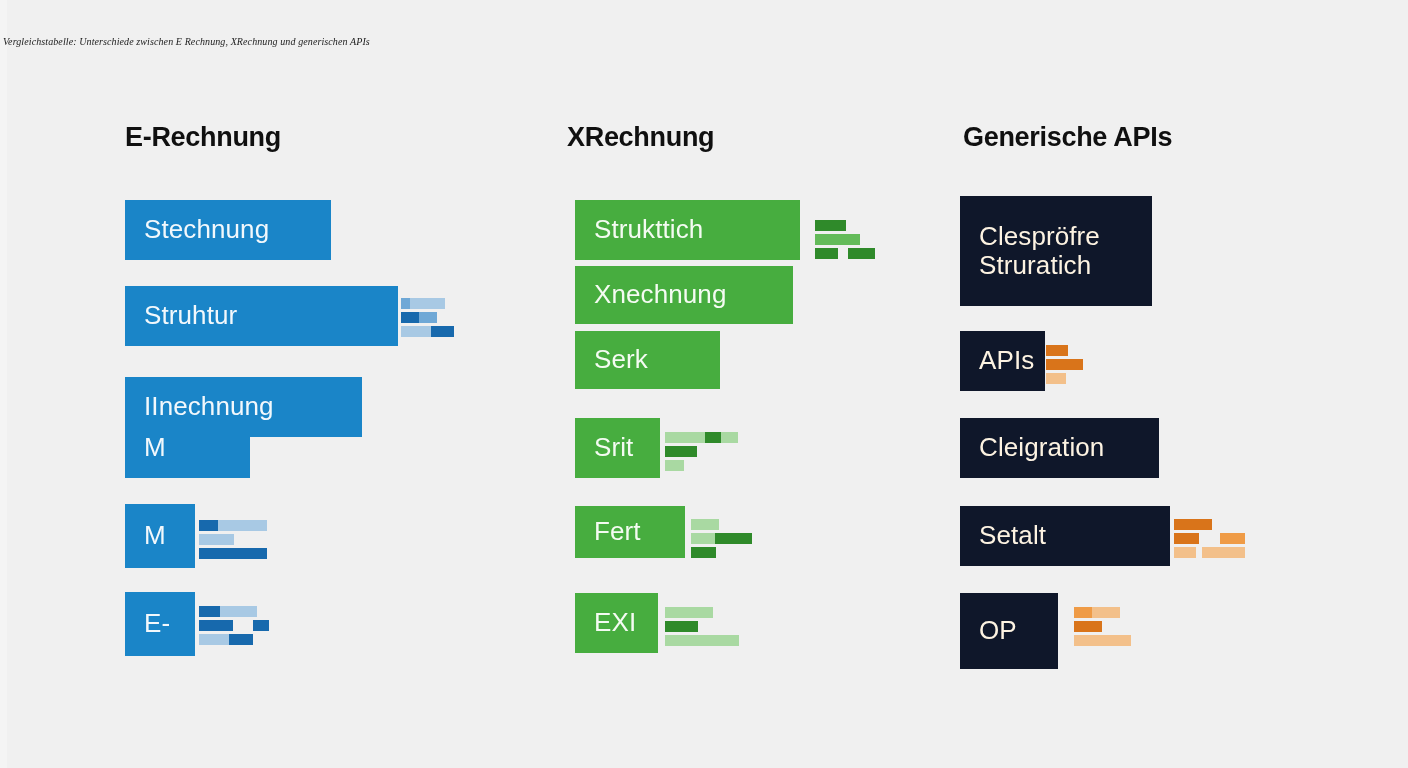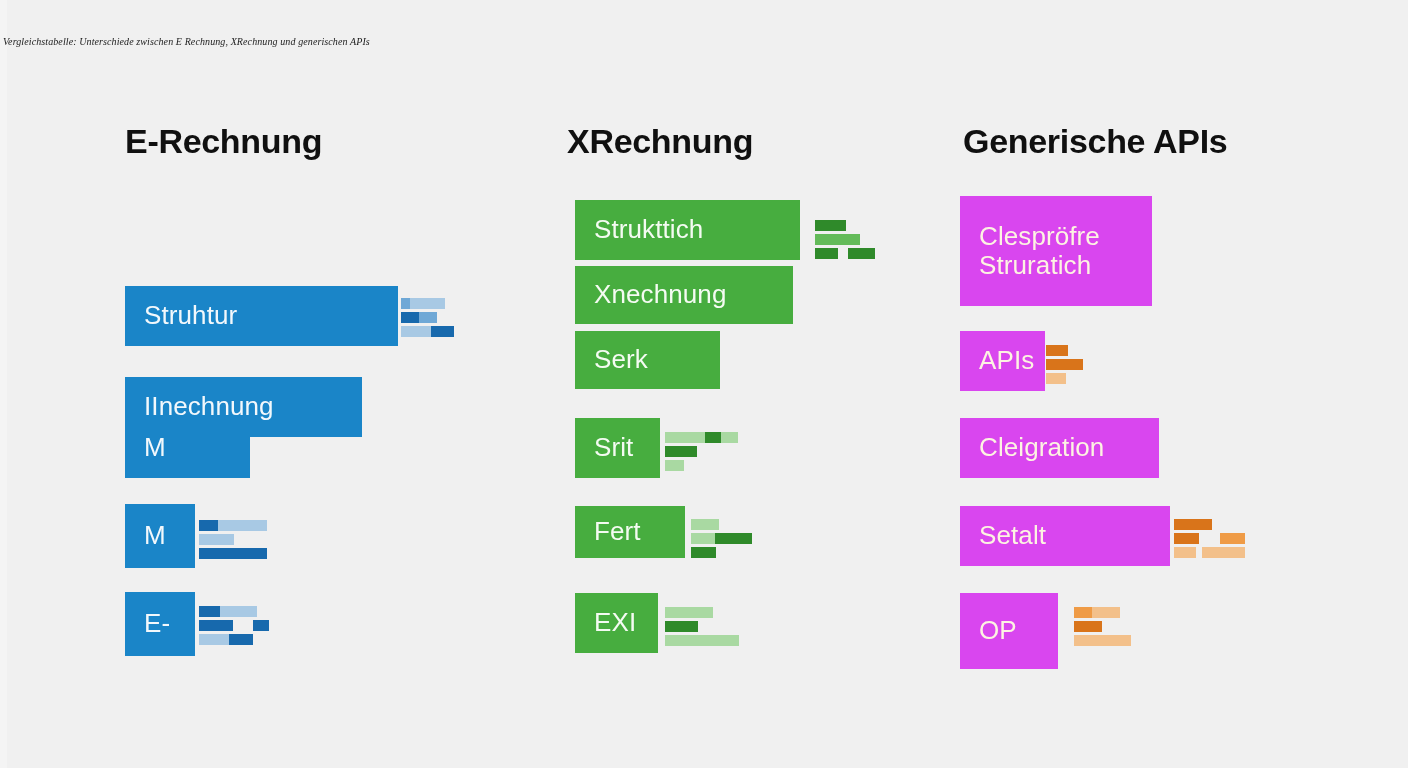--- a/index.html
+++ b/index.html
@@ -48,21 +48,21 @@
     top: 0;
     width: 430px;
     height: 768px;
   }
   #col-blue   { left: 110px; }
   #col-green  { left: 560px; }
   #col-orange { left: 945px; }
 
   .col-title {
     position: absolute;
-    font-size: 34px;
+    font-size: 27px;
     font-weight: bold;
     color: #101010;
     letter-spacing: -0.3px;
     white-space: nowrap;
   }
   #title-blue   { left: 15px;  top: 122px; }
   #title-green  { left: 7px;   top: 122px; }
   #title-orange { left: 18px;  top: 122px; }
 
   .bar {
@@ -73,21 +73,21 @@
     padding-left: 19px;
     color: #fdf6ea;
     font-size: 26px;
     font-weight: 400;
     line-height: 1.12;
     white-space: pre-line;
     letter-spacing: 0.1px;
   }
   .bar.blue   { background: #1a85c8; color: #f2f8fc; }
   .bar.green  { background: #47ad3f; color: #f4fbf2; }
-  .bar.orange { background: #d946ef; color: #fdf3e2; }
+  .bar.orange { background: #0f172a; color: #fdf3e2; }
 
   .accent {
     position: absolute;
     height: 11px;
   }
 
   
   .a-blue-light { background: #a8c9e4; }
   .a-blue-mid   { background: #6fa8d6; }
   .a-blue-dark  { background: #1769ad; }
@@ -106,20 +106,21 @@
 <div id="canvas">
 
   <div id="left-edge"></div>
 
   <div id="caption">Vergleichstabelle: Unterschiede zwischen E Rechnung, XRechnung und generischen APIs</div>
 
   <div class="column" id="col-blue">
 
     <div class="col-title" id="title-blue">E-Rechnung</div>
 
+    <div class="bar blue" style="left:15px; top:200px; width:206px; height:60px;">Stechnung</div>
 
     <div class="bar blue" style="left:15px; top:286px; width:273px; height:60px;">Struhtur</div>
     <div class="accent a-blue-mid" style="left:291px; top:298px; width:44px;"></div>
     <div class="accent a-blue-light" style="left:300px; top:298px; width:35px;"></div>
     <div class="accent a-blue-dark" style="left:291px; top:312px; width:18px;"></div>
     <div class="accent a-blue-mid" style="left:309px; top:312px; width:18px;"></div>
     <div class="accent a-blue-light" style="left:291px; top:326px; width:30px;"></div>
     <div class="accent a-blue-dark" style="left:321px; top:326px; width:23px;"></div>
 
     <div class="bar blue" style="left:15px; top:352px; width:237px; height:60px;margin-top:25px;">IInechnung</div>

